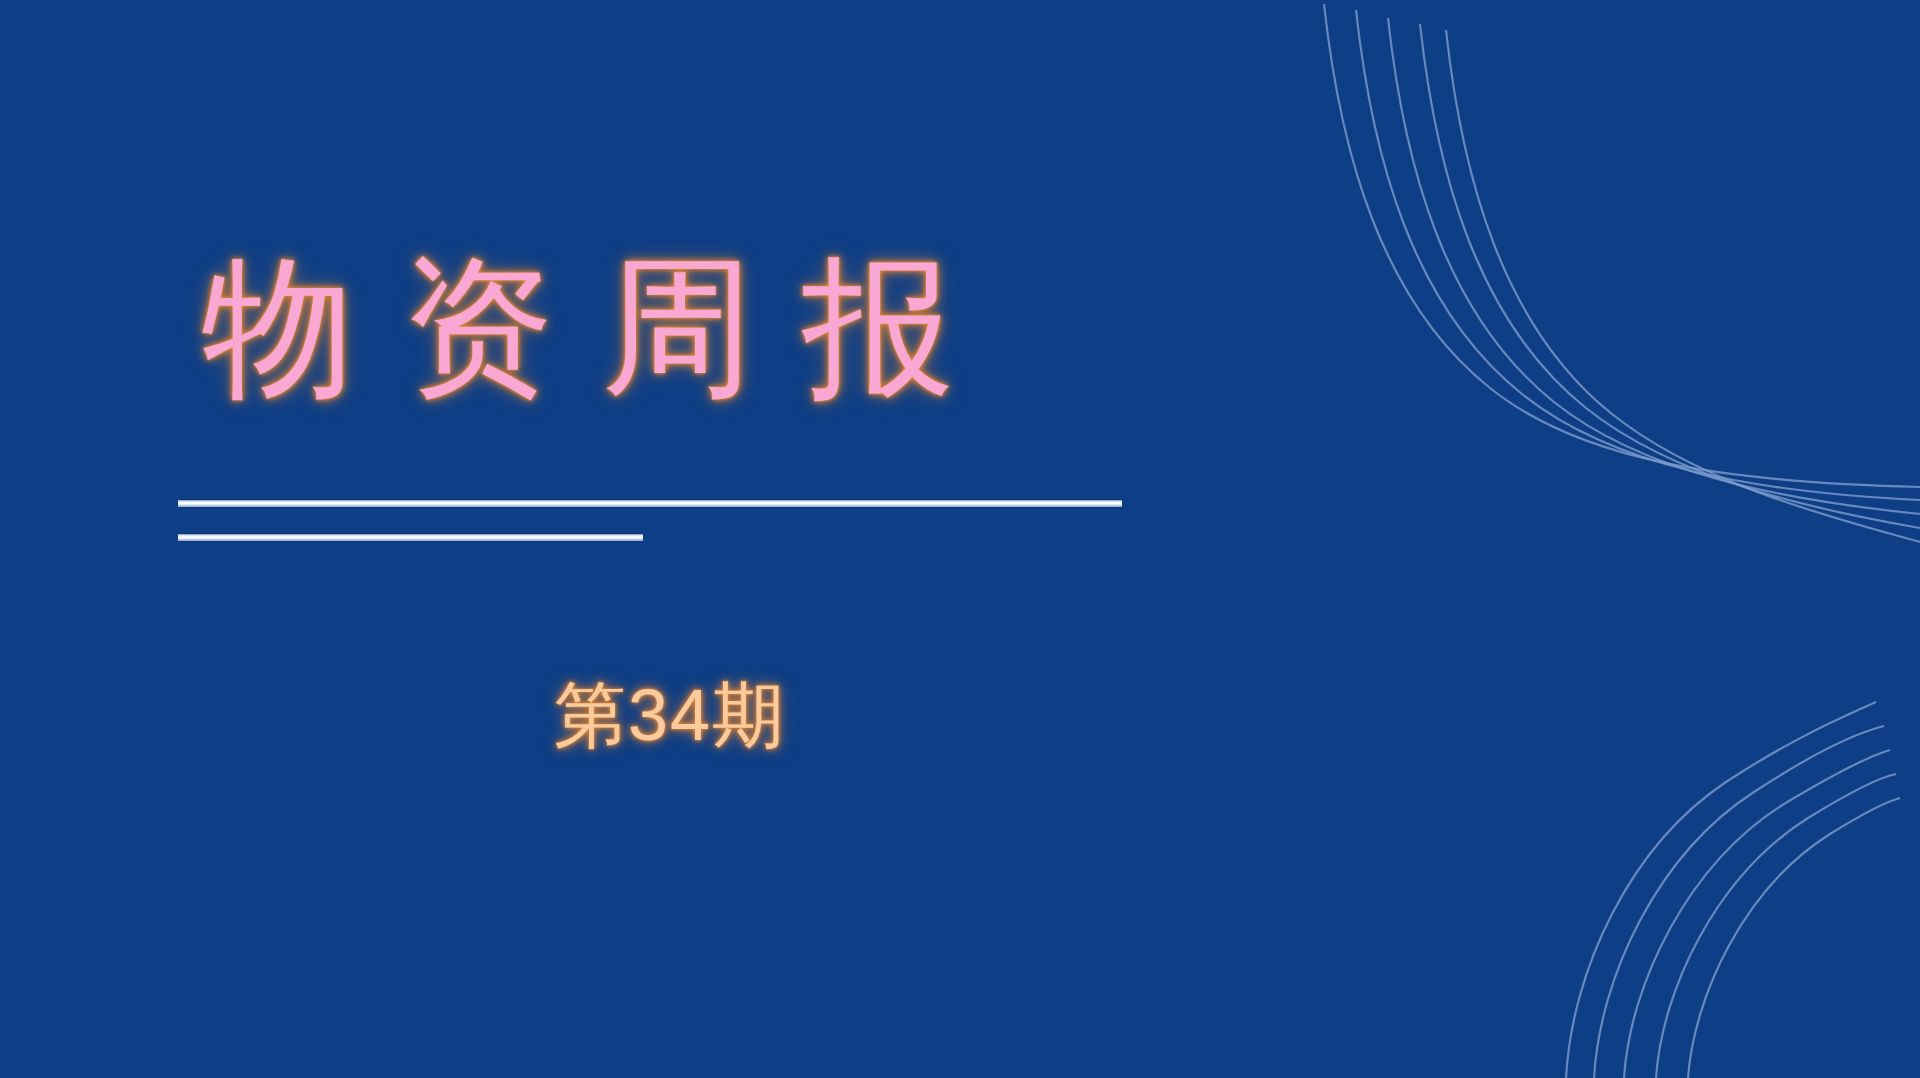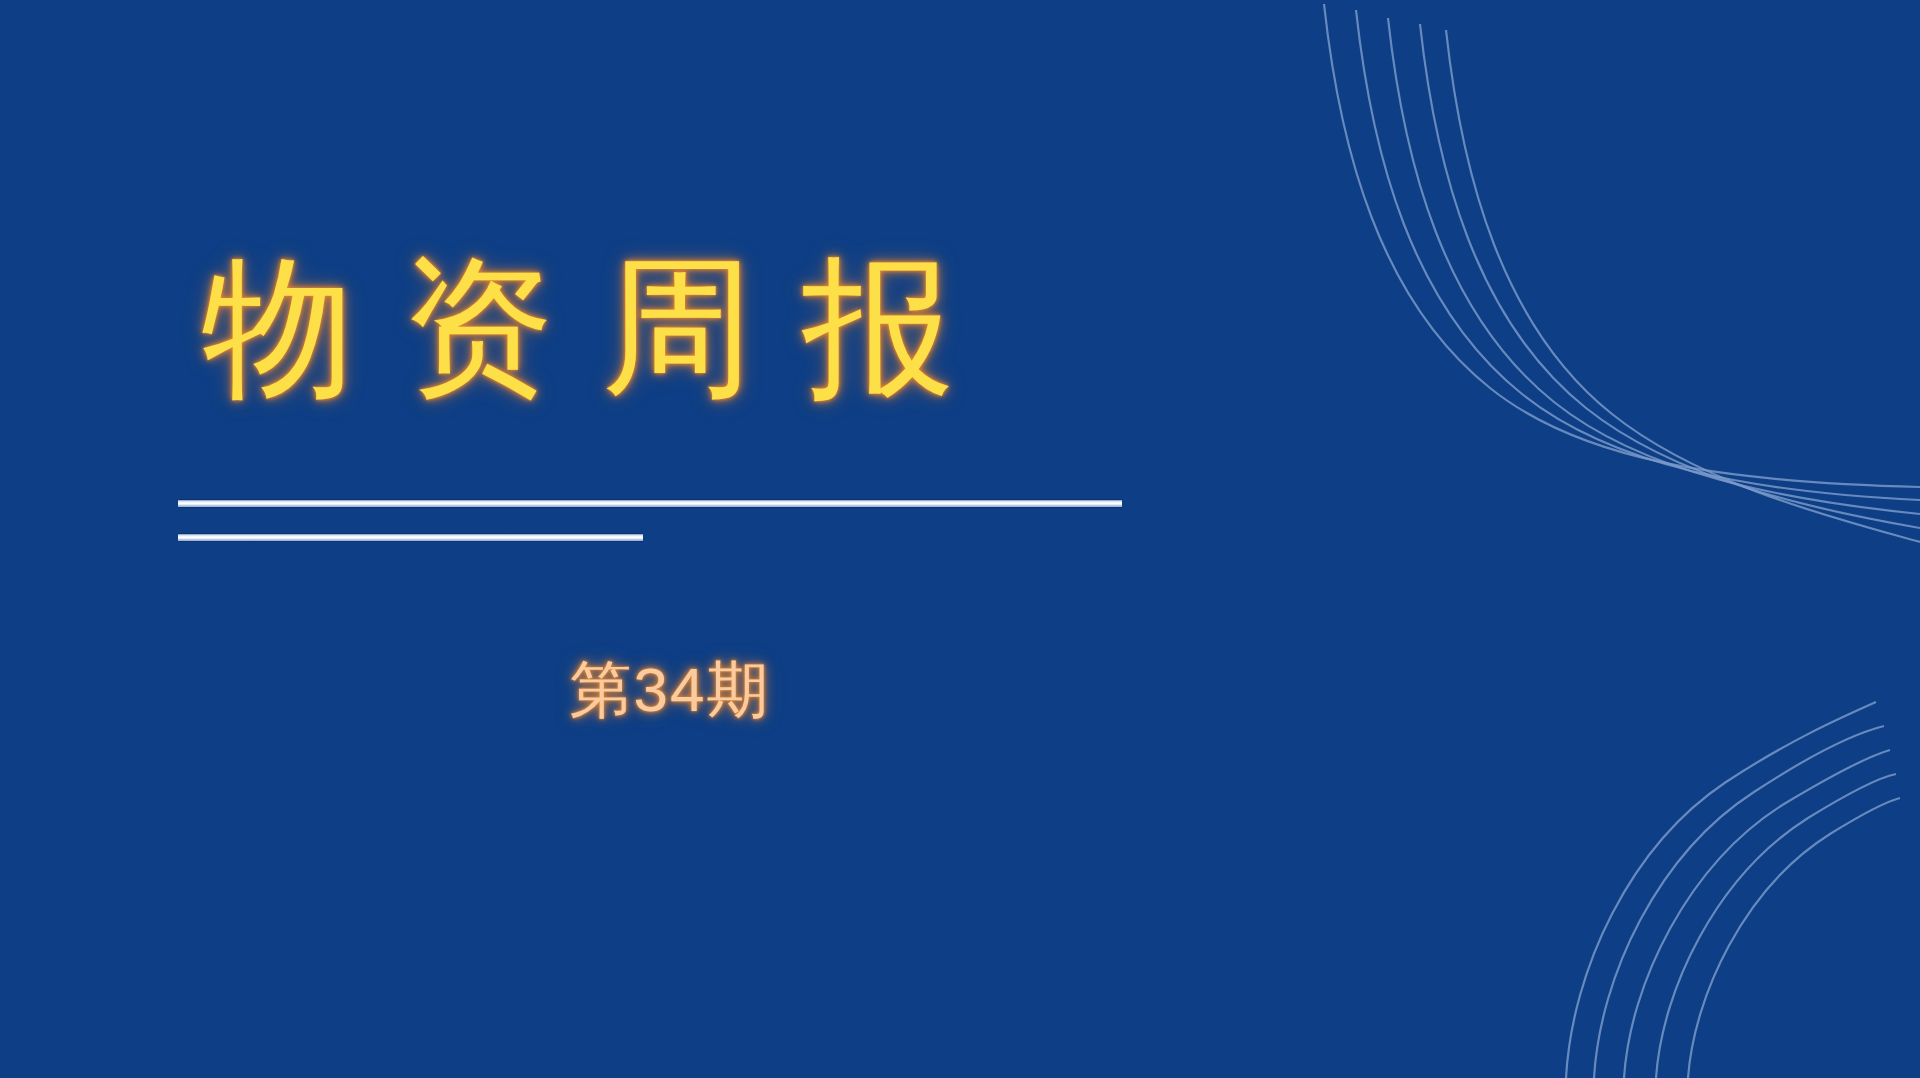--- a/index.html
+++ b/index.html
@@ -54,21 +54,21 @@
     left: 178px;
     top: 250px;
     width: 1200px;
   }
 
   #page-title {
     font-family: "Liberation Sans", "DejaVu Sans", sans-serif;
     font-size: 152px;
     line-height: 1.02;
     font-weight: 400;
-    color: #fde047;
+    color: #f9a8d4;
     letter-spacing: 48px;
     margin: 0 0 0 24px;
     white-space: nowrap;
     text-shadow:
         0 0 2px #e8872f,
         0 0 5px #e8872f,
         0 0 11px rgba(232,135,47,0.85),
         0 0 22px rgba(232,135,47,0.45);
   }
 
@@ -90,25 +90,25 @@
          #0a356f 92%,
          #0a356f 100%);
   }
   #rule-long  { top: 499px; width: 944px; }
   #rule-short { top: 533px; width: 465px; }
 
   
   #page-subtitle {
     position: absolute;
     left: 0;
-    top: 648px;
+    top: 668px;
     width: 1340px;
     text-align: center;
     font-family: "Liberation Sans", "DejaVu Sans", sans-serif;
-    font-size: 62px;
+    font-size: 72px;
     font-weight: 400;
     letter-spacing: 2px;
     color: #f9cb9f;
     white-space: nowrap;
     text-shadow:
         0 0 2px #e8872f,
         0 0 5px #e8872f,
         0 0 11px rgba(232,135,47,0.85),
         0 0 20px rgba(232,135,47,0.4);
   }

